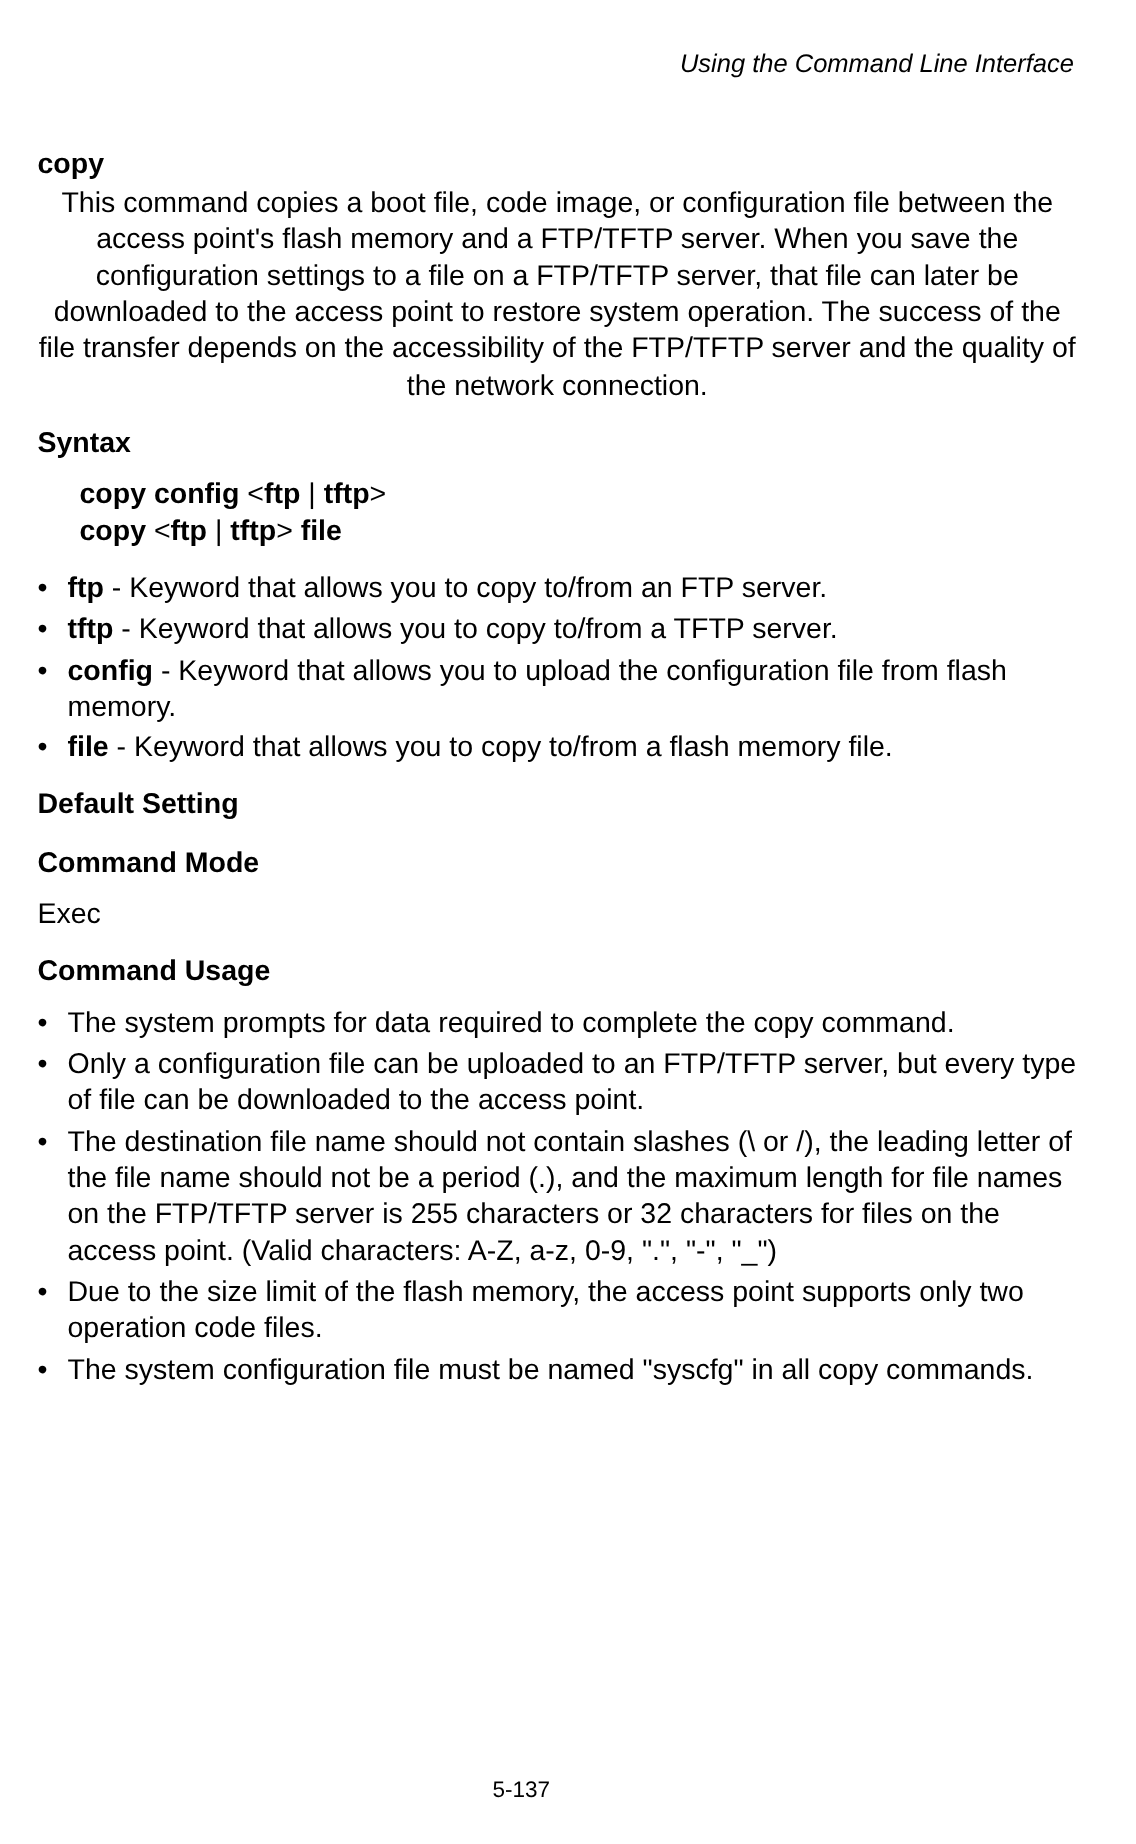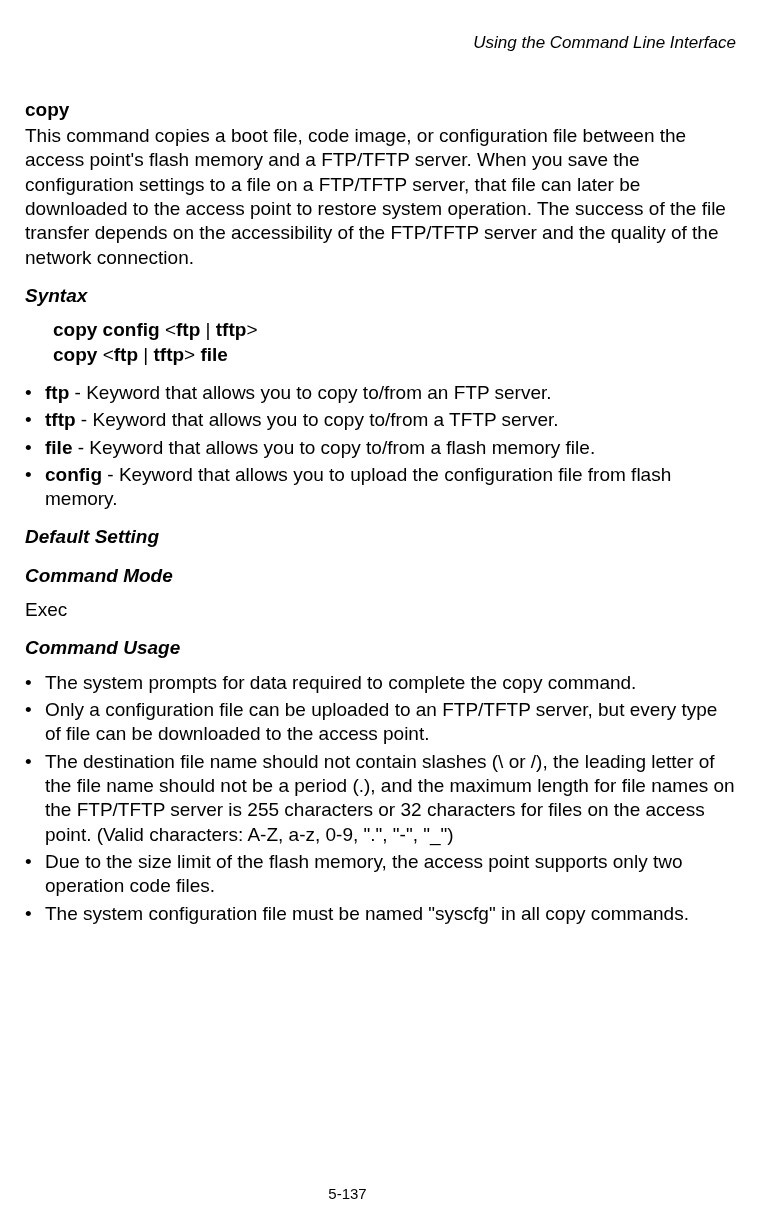--- a/index.html
+++ b/index.html
@@ -12,41 +12,41 @@
     font-family: "Myriad Pro", "Segoe UI", "Helvetica Neue", Arial, sans-serif;
     color: #000;
     font-size: 19px;
     line-height: 1.28;
   }
   .page {
     position: relative;
     width: 757px;
     height: 1229px;
     box-sizing: border-box;
-    padding: 32px 19px 0 25px;
+    padding: 32px 39px 0 25px;
   }
   .running-head {
     text-align: right;
     font-style: italic;
     font-size: 17px;
     margin-bottom: 44px;
     margin-right: 2px;
   }
   .cmd-name {
     font-weight: 700;
     font-size: 19px;
     margin-bottom: 2px;
   }
   .para {
     margin: 0 0 14px 0;
+    text-align: center;
   }
   .section-h {
     font-weight: 700;
     margin: 14px 0 10px 0;
-    font-style: italic;
   }
   .indent-1 {
     margin-left: 28px;
   }
   .syntax-lines {
     font-weight: 700;
     margin-bottom: 14px;
   }
   .syntax-lines .nw { font-weight: 400; }
   ul.bullets {
@@ -97,22 +97,22 @@
       <span>copy config </span><span class="nw">&lt;</span><span>ftp</span><span class="nw"> | </span><span>tftp</span><span class="nw">&gt;</span>
     </div>
     <div>
       <span>copy </span><span class="nw">&lt;</span><span>ftp</span><span class="nw"> | </span><span>tftp</span><span class="nw">&gt; </span><span>file</span>
     </div>
   </div>
 
   <ul class="bullets indent-1">
     <li><span class="li-inner"><span class="b">ftp</span><span> - Keyword that allows you to copy to/from an FTP server.</span></span></li>
     <li><span class="li-inner"><span class="b">tftp</span><span> - Keyword that allows you to copy to/from a TFTP server.</span></span></li>
+    <li><span class="li-inner"><span class="b">config</span><span> - Keyword that allows you to upload the configuration file from flash memory.</span></span></li>
     <li><span class="li-inner"><span class="b">file</span><span> - Keyword that allows you to copy to/from a flash memory file.</span></span></li>
-    <li><span class="li-inner"><span class="b">config</span><span> - Keyword that allows you to upload the configuration file from flash memory.</span></span></li>
   </ul>
 
   <div class="section-h">Default Setting</div>
 
   <div class="section-h">Command Mode</div>
   <div class="indent-1 value">Exec</div>
 
   <div class="section-h">Command Usage</div>
   <ul class="bullets indent-1">
     <li><span class="li-inner">The system prompts for data required to complete the copy command.</span></li>

